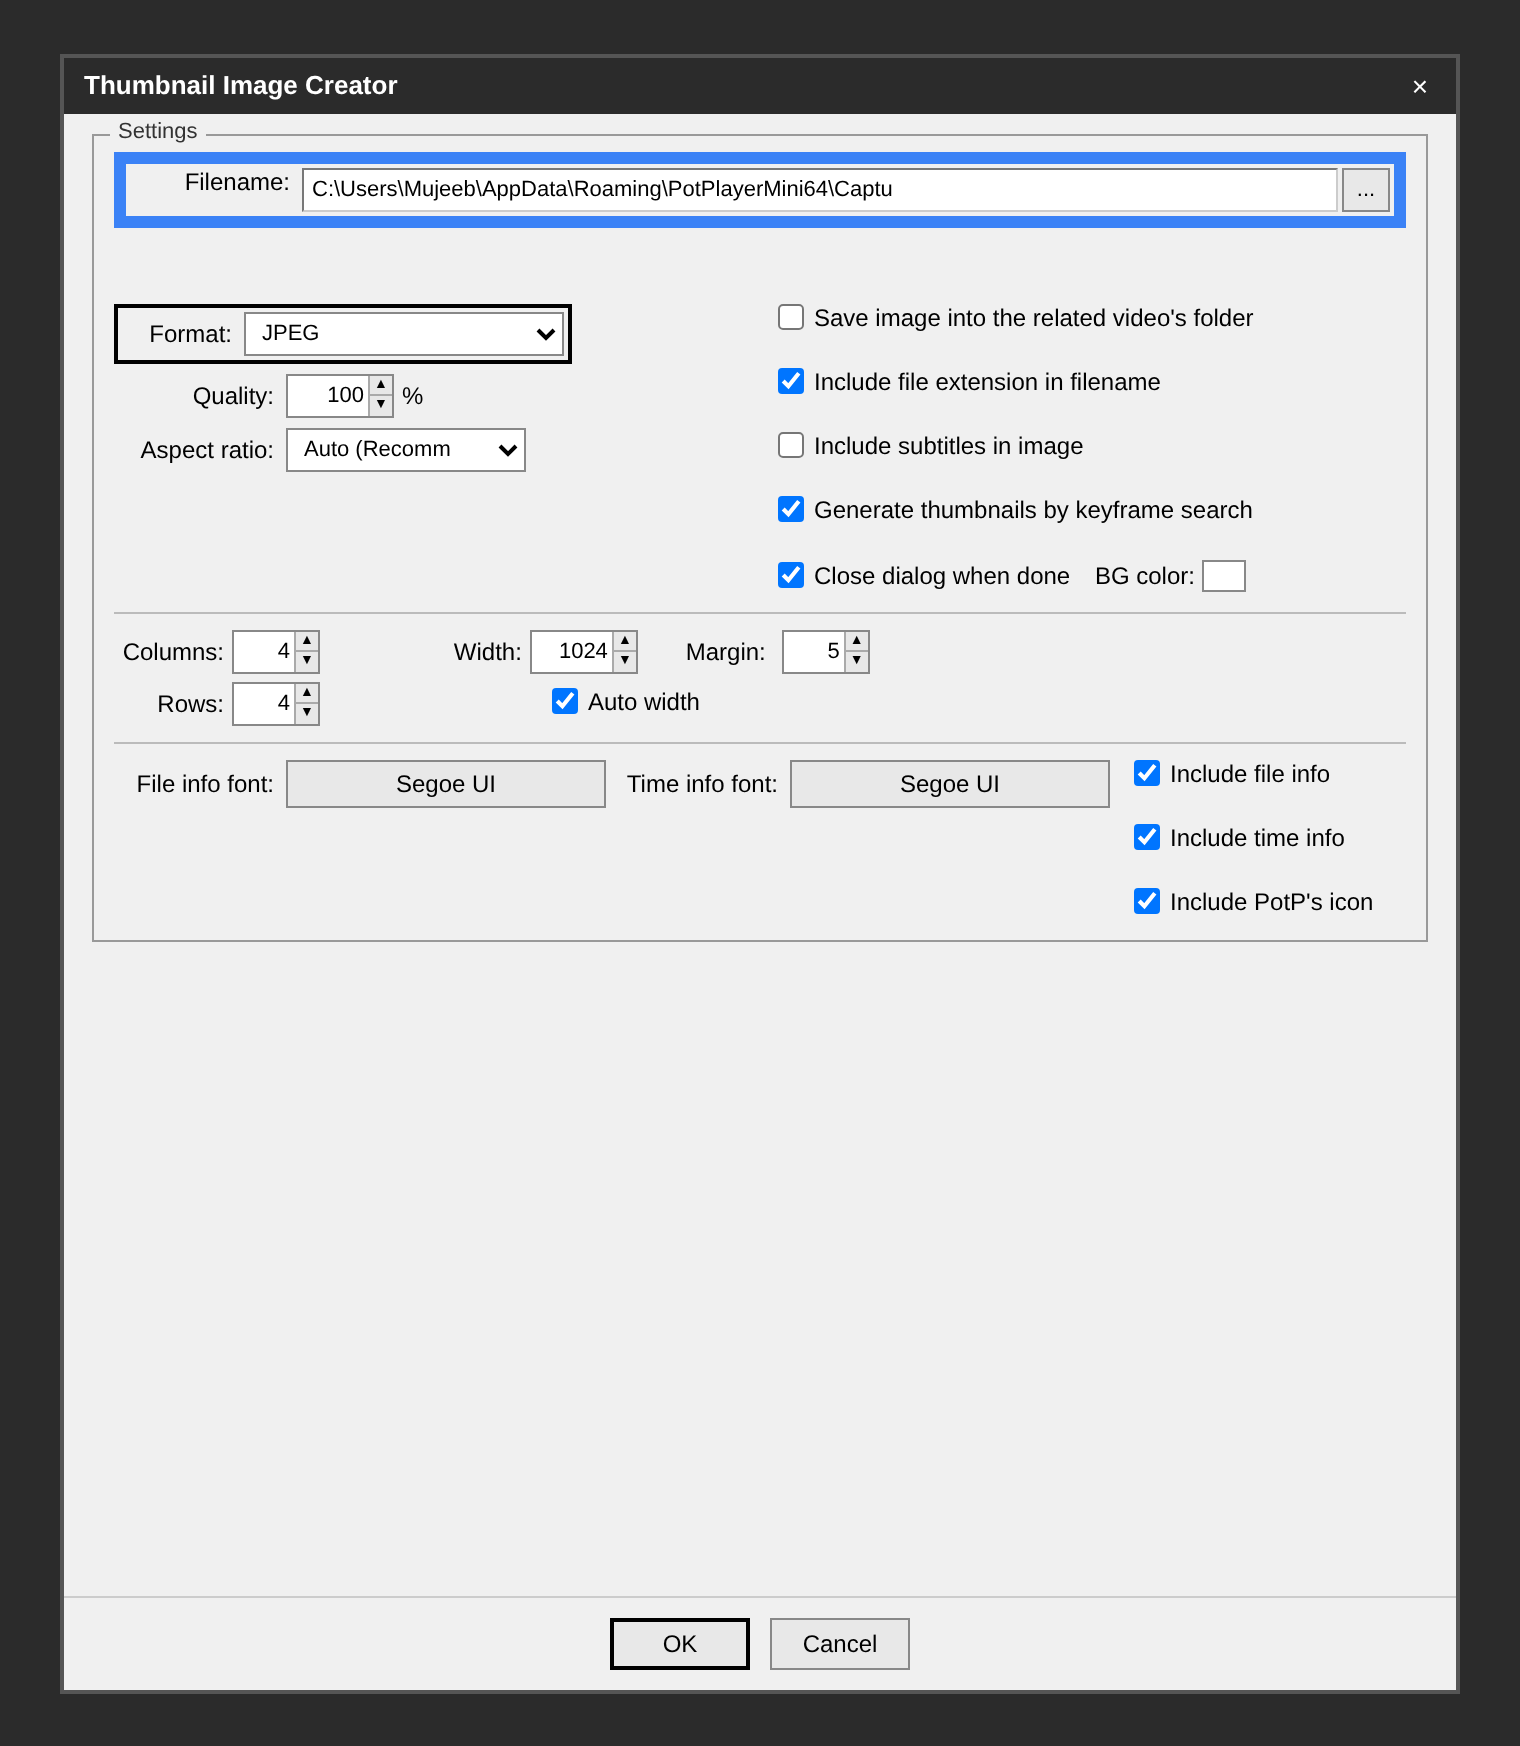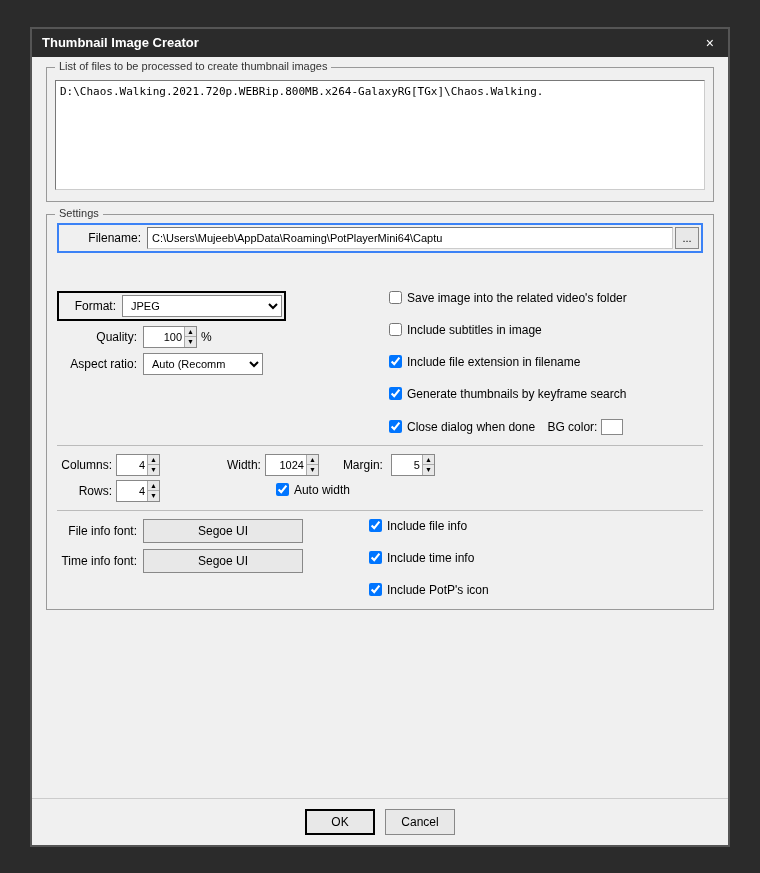--- a/index.html
+++ b/index.html
@@ -87,23 +87,23 @@
     }
     .label {
       min-width: 80px;
       text-align: right;
       margin-right: 6px;
       font-size: 12px;
       color: #000;
     }
     .filename-row {
       display: flex;
-      align-items: center;
+      align-items: flex-start;
       margin-bottom: 6px;
-      border: 2px solid #3b82f6;
+      border: 6px solid #3b82f6;
       padding: 2px;
     }
     .filename-input {
       flex: 1;
       border: 1px inset #ccc;
       background: #fff;
       padding: 2px 4px;
       font-size: 11px;
       height: 22px;
     }
@@ -224,21 +224,21 @@
       min-width: 55px;
       text-align: right;
     }
     .font-section {
       display: flex;
       gap: 12px;
       align-items: flex-start;
     }
     .font-left {
       display: flex;
-      flex-direction: column;
+      flex-direction: row;
       gap: 6px;
       flex: 0 0 300px;
       justify-content: space-between;
     }
     .font-right {
       display: flex;
       flex-direction: column;
       gap: 16px;
     }
     .font-row {
@@ -306,24 +306,20 @@
 
 <div class="dialog">
 
   <div class="title-bar">
     <span>Thumbnail Image Creator</span>
     <button class="title-bar-close">×</button>
   </div>
 
   <div class="dialog-body">
 
-    <div class="group-box">
-      <span class="group-box-title">List of files to be processed to create thumbnail images</span>
-      <textarea class="file-list-textarea" readonly="" style="">D:\Chaos.Walking.2021.720p.WEBRip.800MB.x264-GalaxyRG[TGx]\Chaos.Walking.</textarea>
-    </div>
 
     <div class="settings-section">
       <span class="settings-title">Settings</span>
 
       <div class="filename-row">
         <span class="label">Filename:</span>
         <input class="filename-input" type="text" value="C:\Users\Mujeeb\AppData\Roaming\PotPlayerMini64\Captu" style="">
         <button class="browse-btn">...</button>
       </div>
 
@@ -361,26 +357,26 @@
             </select>
           </div>
         </div>
 
         <div class="right-col">
           <div class="checkbox-row">
             <input type="checkbox" style="">
             <label>Save image into the related video's folder</label>
           </div>
           <div class="checkbox-row">
+            <input type="checkbox" checked="" style="">
+            <label>Include file extension in filename</label>
+          </div>
+          <div class="checkbox-row">
             <input type="checkbox" style="">
             <label>Include subtitles in image</label>
-          </div>
-          <div class="checkbox-row">
-            <input type="checkbox" checked="" style="">
-            <label>Include file extension in filename</label>
           </div>
           <div class="checkbox-row">
             <input type="checkbox" checked="" style="">
             <label>Generate thumbnails by keyframe search</label>
           </div>
           <div class="checkbox-row">
             <input type="checkbox" checked="" style="">
             <label>Close dialog when done</label>
             <span class="bg-color-box">
               &nbsp;<span>BG color:</span>

